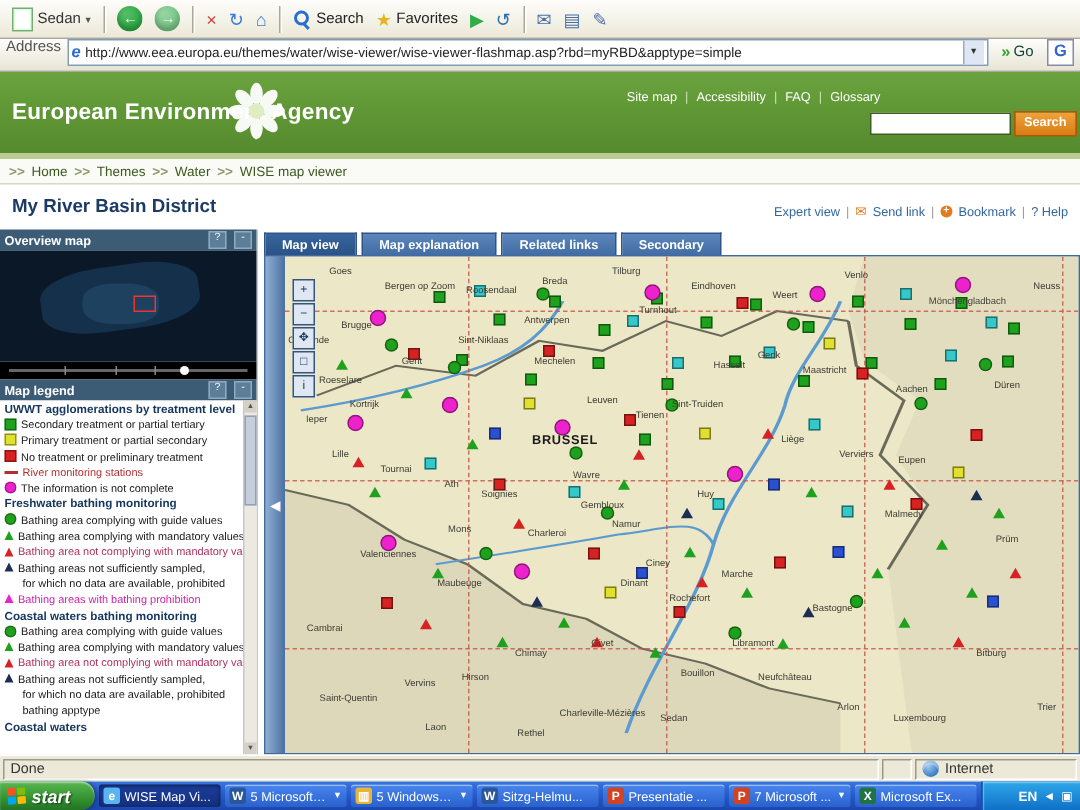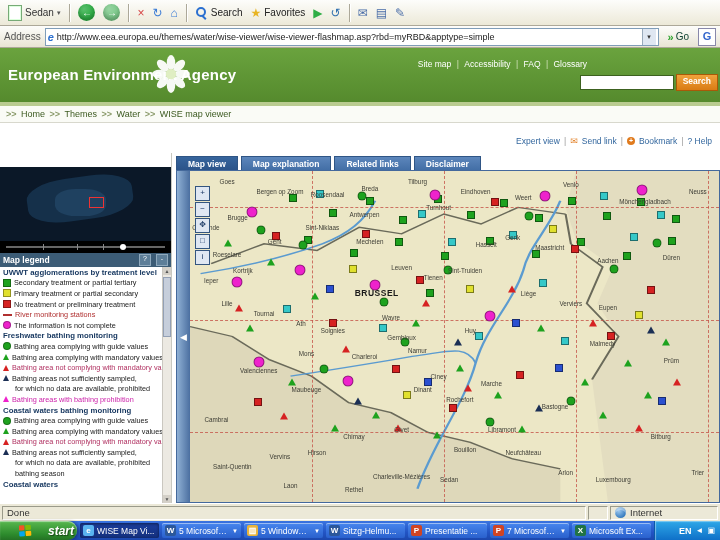--- a/index.html
+++ b/index.html
@@ -20,21 +20,21 @@
   .tbico{font-size:12px;line-height:12px;}
   .tblabel{font-size:10px;color:#222;}
   .magico{position:relative;width:13px;height:13px;display:inline-block;}
   .magico::before{content:"";position:absolute;left:1px;top:1px;width:6px;height:6px;
     border:2px solid #2a6fd0;border-radius:50%;}
   .magico::after{content:"";position:absolute;left:8px;top:9px;width:5px;height:2px;
     background:#2a6fd0;transform:rotate(45deg);transform-origin:0 0;}
 
   #addressbar{position:absolute;left:0;top:26px;width:720px;height:22px;
     background:linear-gradient(#fdfdfb,#e8e4d4);border-bottom:1px solid #aca899;
-    display:flex;align-items:center;gap:4px;padding:0 4px;box-sizing:border-box;}
+    display:flex;gap:4px;padding:0 4px;box-sizing:border-box;}
   .addr-label{font-size:10px;color:#555;}
   .addr-input{flex:1;height:16px;background:#fff;border:1px solid #7f9db9;display:flex;
     align-items:center;gap:3px;padding:0 2px;overflow:hidden;}
   .page-ico{font-weight:bold;font-style:italic;color:#2a6fd0;font-size:11px;}
   .url{font-size:9px;color:#222;white-space:nowrap;overflow:hidden;}
   .drop{margin-left:auto;font-size:7px;color:#333;background:#dfe7f2;border-left:1px solid #9ab;
     width:13px;text-align:center;align-self:stretch;line-height:16px;}
   .go-btn{display:flex;align-items:center;gap:2px;font-size:10px;color:#143;padding:0 5px;height:17px;}
   .go-arrow{color:#2da32d;font-weight:bold;font-size:11px;}
   .g-badge{width:16px;height:16px;background:#fff;border:1px solid #88a;color:#3366cc;
@@ -148,21 +148,21 @@
   .sb-mini{width:20px;}
   .sb-inet{width:108px;gap:4px;}
   .globe{width:11px;height:11px;border-radius:50%;
     background:radial-gradient(circle at 35% 35%,#9cc8f0,#3a7ec0 70%);
     box-shadow:inset 0 3px 0 rgba(255,255,255,.35);}
 
   
   #taskbar{position:absolute;left:0;top:521px;width:720px;height:19px;
     background:linear-gradient(#3a74e0,#2254c4 60%,#1c47ad);display:flex;align-items:stretch;}
   #startbtn{width:58px;background:linear-gradient(#59b84f,#2d8b2d 70%,#247224);
-    border-radius:0 9px 9px 0;display:flex;align-items:center;gap:16px;padding-left:19px;
+    border-radius:0 9px 9px 0;display:flex;align-items:center;gap:3px;padding-left:5px;
     box-shadow:inset 0 1px 1px rgba(255,255,255,.5), 2px 0 3px rgba(0,0,0,.3);cursor:pointer;}
   #startbtn .slabel{color:#fff;font-weight:bold;font-style:italic;font-size:12px;
     text-shadow:1px 1px 1px rgba(0,0,0,.5);}
   #tasks{flex:1;display:flex;gap:3px;padding:2px 3px;overflow:hidden;}
   .task{flex:1 1 0;max-width:86px;min-width:0;background:linear-gradient(#4886ee,#2a61cd);
     border-radius:2px;box-shadow:inset 0 1px 0 rgba(255,255,255,.45);color:#fff;font-size:8.5px;
     display:flex;align-items:center;gap:3px;padding:0 3px;overflow:hidden;cursor:pointer;}
   .task.active{background:linear-gradient(#1b3f9e,#142f7c);box-shadow:inset 0 1px 3px rgba(0,0,0,.5);}
   .task .tklabel{white-space:nowrap;overflow:hidden;text-overflow:ellipsis;}
   .task .tkchev{margin-left:auto;font-size:6px;}
@@ -263,33 +263,39 @@
     <div class="hdr-nav" id="hdr-nav"><span class="navlink">Site map</span><span class="navsep"> | </span><span class="navlink">Accessibility</span><span class="navsep"> | </span><span class="navlink">FAQ</span><span class="navsep"> | </span><span class="navlink">Glossary</span></div>
     <div class="hdr-search">
       <span class="sbox"></span>
       <span class="sbtn">Search</span>
     </div>
   </div>
 
   <div id="greenstrip"></div>
   <div id="breadcrumb"><span class="csep"> &gt;&gt; </span><span class="crumb">Home</span><span class="csep"> &gt;&gt; </span><span class="crumb">Themes</span><span class="csep"> &gt;&gt; </span><span class="crumb">Water</span><span class="csep"> &gt;&gt; </span><span class="crumb">WISE map viewer</span></div>
 
+  <div id="page-title">My River Basin District</div>
   <div id="page-links">
       <span class="pllabel">Expert view</span>
       <span class="plsep">|</span>
       <span class="pl-ico">✉</span>
       <span class="pllabel">Send link</span>
       <span class="plsep">|</span>
       <span class="plusico">+</span>
       <span class="pllabel">Bookmark</span>
       <span class="plsep">|</span>
       <span class="pllabel">? Help</span>
     </div>
 
   <div id="leftpanel">
+    <div class="phead" id="ov-head">
+      <span class="ptitle">Overview map</span>
+      <span class="phb">?</span>
+      <span class="phb">-</span>
+    </div>
     <div id="ov-map">
       <div class="ov-blob1"></div>
       <div class="ov-blob2"></div>
       <div class="ov-extent"></div>
     </div>
     <div id="ov-slider">
       <div class="track"></div>
       <div class="tick" style="left:25%"></div>
       <div class="tick" style="left:45%"></div>
       <div class="tick" style="left:60%"></div>
@@ -366,35 +372,35 @@
           <span class="llabel" style="color: rgb(176, 48, 96);">Bathing area not complying with mandatory values</span>
         </div>
         <div class="lrow ">
           <span class="ltr" style="color: rgb(27, 47, 85);"></span>
           <span class="llabel">Bathing areas not sufficiently sampled,</span>
         </div>
         <div class="lrow cont">
           <span class="llabel">for which no data are available, prohibited</span>
         </div>
         <div class="lrow cont">
-          <span class="llabel">bathing season</span>
+          <span class="llabel">bathing apptype</span>
         </div>
         <div class="lrow headline">
           <span class="llabel">Coastal waters</span>
         </div>
       </div>
     <div id="legend-scroll">
       <div class="sarr up">▲</div>
       <div class="sthumb"></div>
       <div class="sarr dn">▼</div>
     </div>
   </div>
 
   <div id="mappanel">
-    <div id="tabs"><span class="tab active">Map view</span><span class="tab">Map explanation</span><span class="tab">Related links</span><span class="tab">Disclaimer</span></div>
+    <div id="tabs"><span class="tab active">Map view</span><span class="tab">Map explanation</span><span class="tab">Related links</span><span class="tab">Secondary</span></div>
     <div id="mapframe">
       <div id="panband">
         <span class="arrow">◀</span>
       </div>
       <div id="mapcontent">
         <svg id="geo" viewBox="0 0 100 100" preserveAspectRatio="none">
           <polygon fill="#ded8ba" points="0,47 8,50 15,57 23,62 30,70 38,73 45,79 53,82 61,87 70,90 70,100 0,100"></polygon>
           <polygon fill="#e3ddc0" points="73,0 100,0 100,100 79,100 76,63 81,50 77,40 80,29 73,21 71,11"></polygon>
           <path d="M4,28 L14,22 24,24 32,17 40,19 48,13 55,16 62,11 71,13" stroke="#6a6a5a" stroke-width="0.4" fill="none"></path>
           <path d="M71,13 72,22 78,29 75,40 81,50 76,63" stroke="#6a6a5a" stroke-width="0.4" fill="none"></path>

